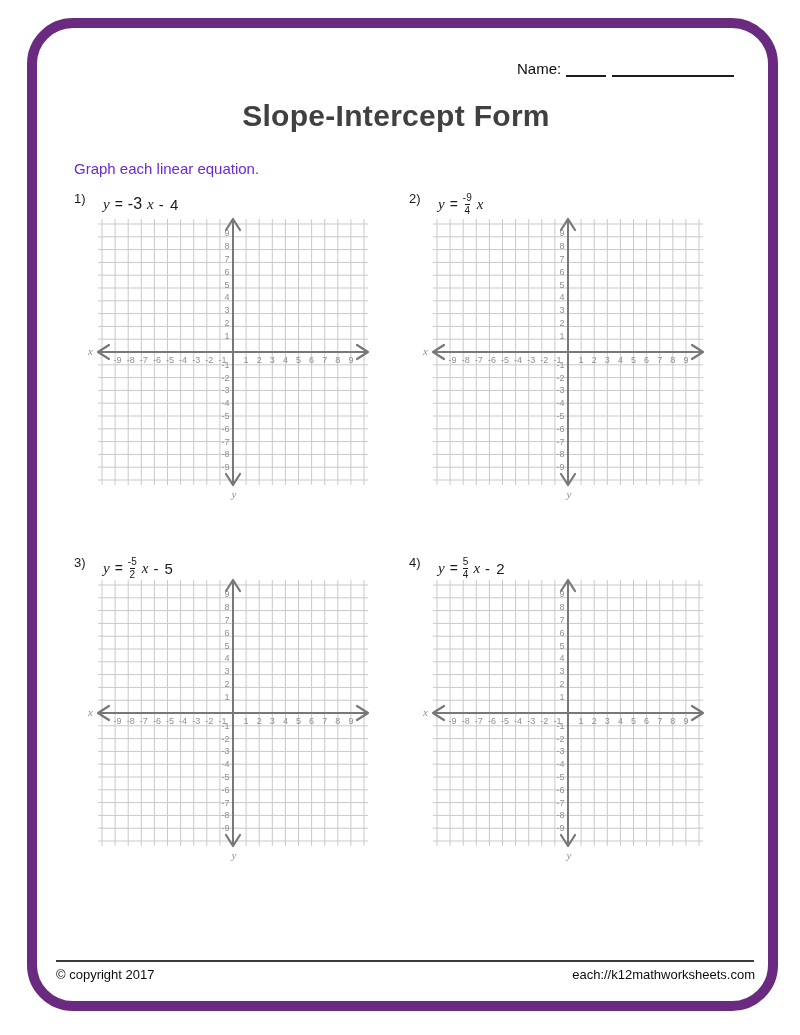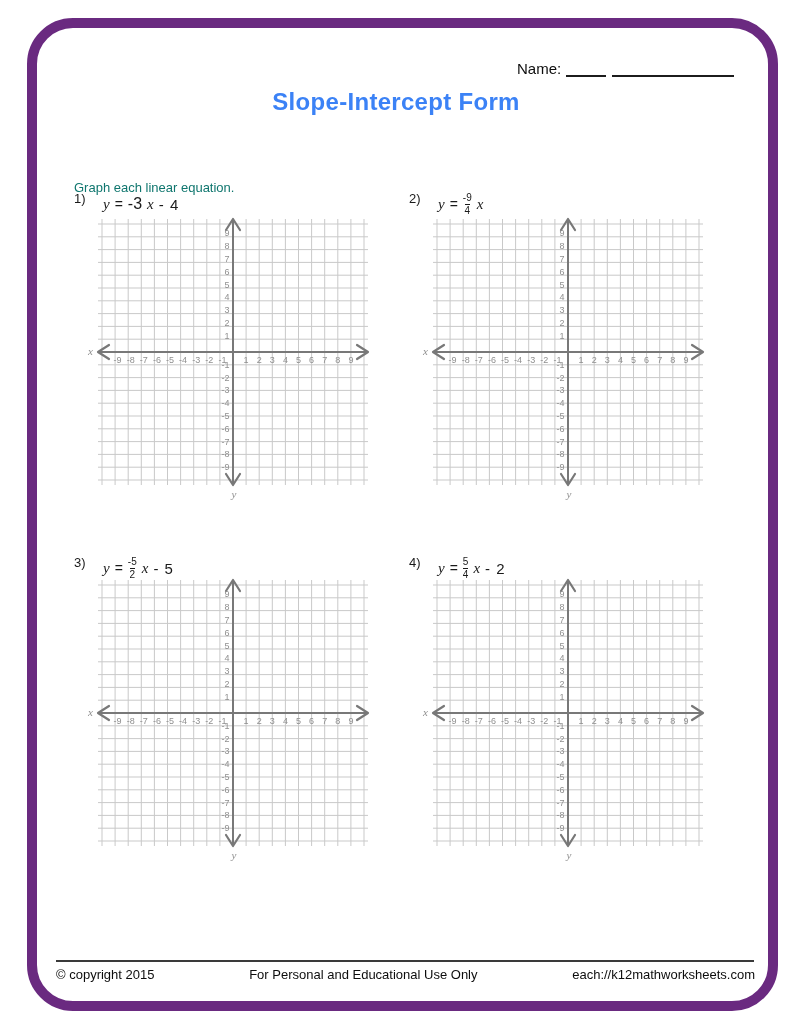--- a/index.html
+++ b/index.html
@@ -12,24 +12,24 @@
     border:10px solid #6a2a80;border-radius:46px;box-sizing:border-box;
   }
   .name-row{
     position:absolute;left:517px;top:58px;display:flex;align-items:flex-end;
     font-size:15px;color:#0d0d0d;
   }
   .name-seg{display:inline-block;height:17px;border-bottom:2px solid #1c1c1c;}
   .seg1{width:40px;margin-left:5px;}
   .seg2{width:122px;margin-left:6px;}
   .title{
-    position:absolute;left:0;top:88px;width:792px;text-align:center;
-    font-size:24px;font-weight:bold;color:#3b82f6;letter-spacing:0.3px;
-  }
-  .instruction{position:absolute;left:74px;top:160px;font-size:13px;color:#0f766e;margin-top:20px;}
+    position:absolute;left:0;top:99px;width:792px;text-align:center;
+    font-size:30px;font-weight:bold;color:#404040;letter-spacing:0.3px;
+  }
+  .instruction{position:absolute;left:74px;top:160px;font-size:15px;color:#6d28d9;}
   .problem{position:absolute;width:322px;height:340px;}
   .p1{left:72px;top:186px;}
   .p2{left:407px;top:186px;}
   .p3{left:72px;top:550px;}
   .p4{left:407px;top:550px;}
   .problem-number{position:absolute;left:2px;top:5px;font-size:13px;color:#1a1a1a;}
   .equation{
     position:absolute;left:31px;top:2px;height:32px;
     display:flex;align-items:center;gap:5px;font-size:15px;color:#1a1a1a;
   }
@@ -469,16 +469,15 @@
       <text x="151.5" y="238.60000000000002" fill="#8f8f8f" font-size="9" text-anchor="end" font-family="Liberation Sans, sans-serif">-7</text>
       <text x="151.5" y="251.4" fill="#8f8f8f" font-size="9" text-anchor="end" font-family="Liberation Sans, sans-serif">-8</text>
       <text x="151.5" y="264.2" fill="#8f8f8f" font-size="9" text-anchor="end" font-family="Liberation Sans, sans-serif">-9</text>
       <text x="10" y="149" fill="#8f8f8f" font-size="11" text-anchor="start" font-family="Liberation Serif, serif" font-style="italic">x</text>
       <text x="156" y="292" fill="#8f8f8f" font-size="11" text-anchor="middle" font-family="Liberation Serif, serif" font-style="italic">y</text>
     </svg>
 </div>
 
 <div class="footer-line"></div>
 <div class="footer-row">
-  <span>© copyright 2015</span>
-  <span>For Personal and Educational Use Only</span>
+  <span>© copyright 2017</span>
   <span>each://k12mathworksheets.com</span>
 </div>
 
 </body></html>

